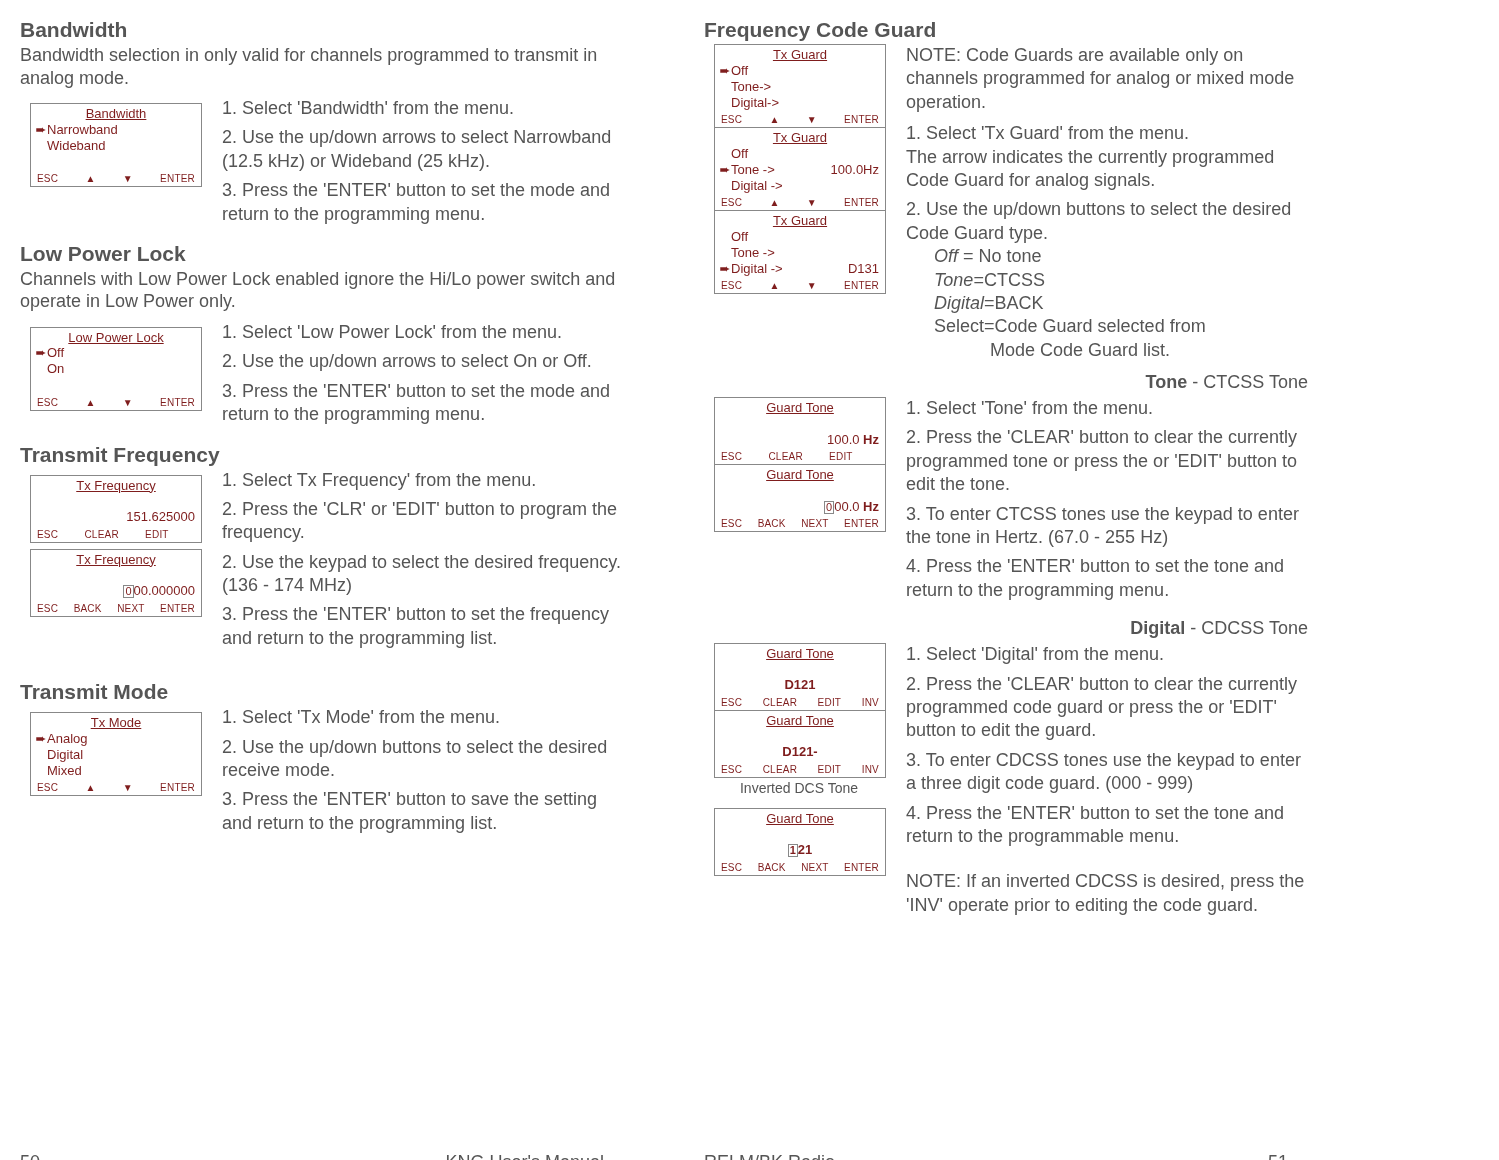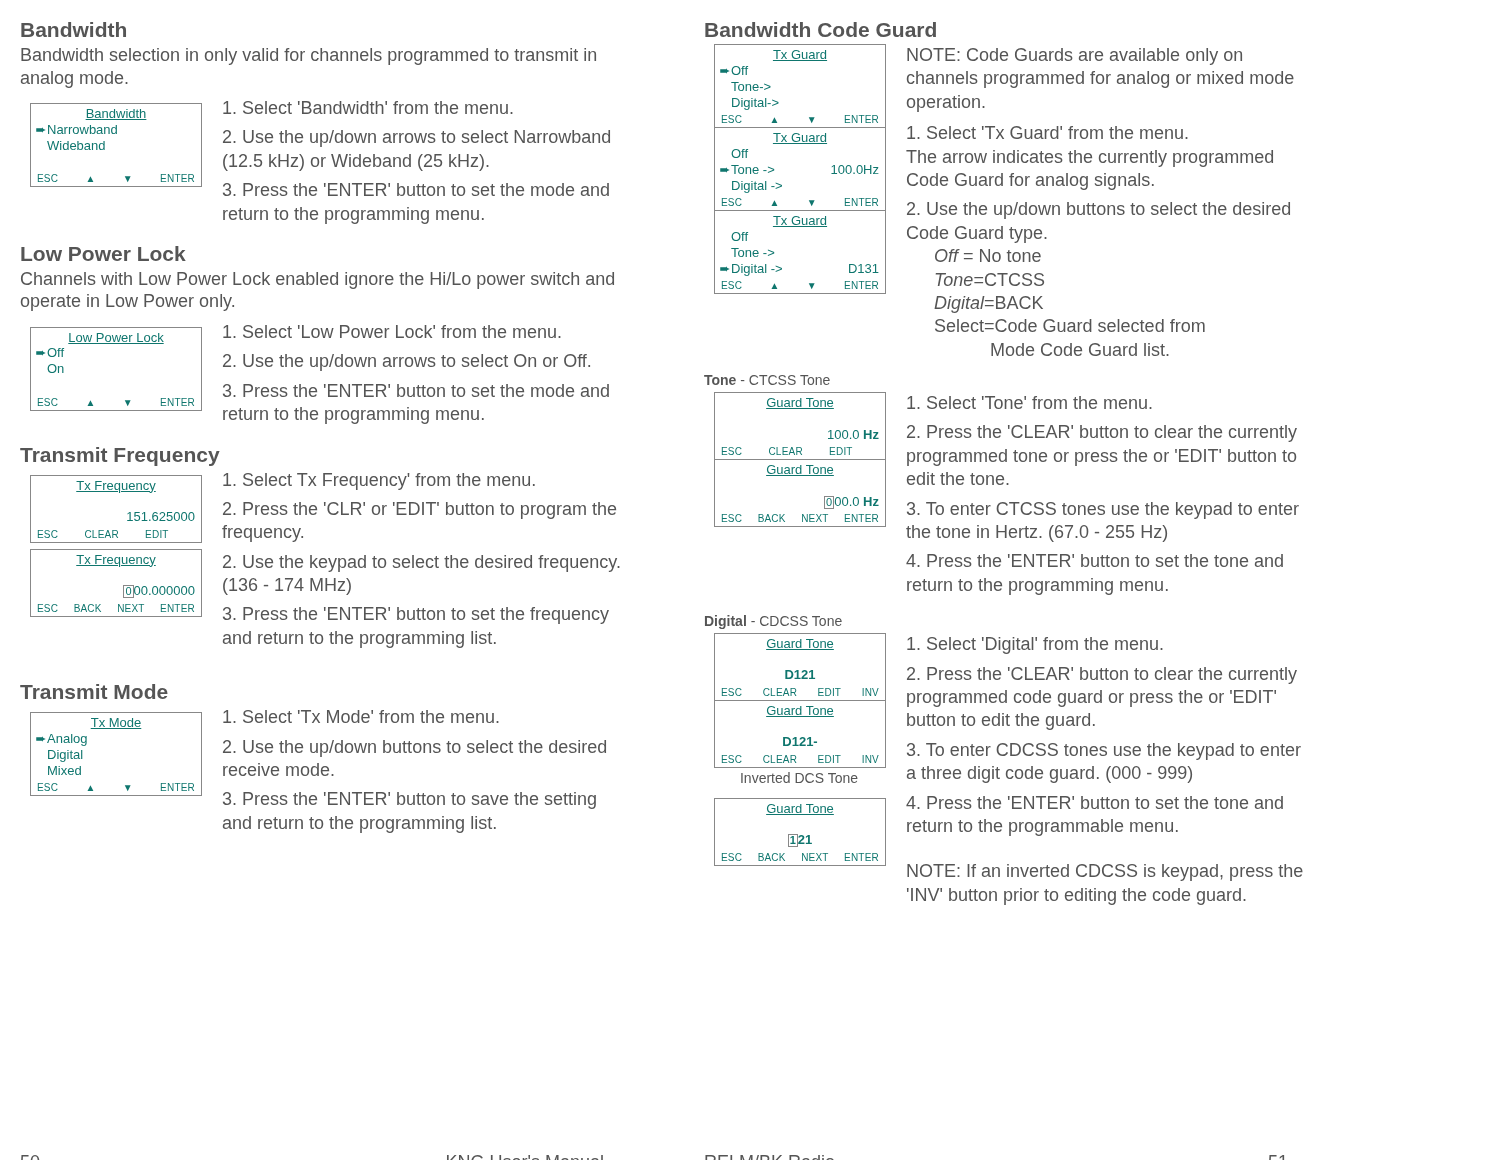--- a/index.html
+++ b/index.html
@@ -66,21 +66,21 @@
   .footer-left .pnum { position: absolute; left: 0; }
   .footer-left .ftext { position: absolute; right: 20px; }
   .footer-right .pnum { position: absolute; right: 20px; }
   .footer-right .ftext { position: absolute; left: 0; }
 
   
   .lcd {
     width: 170px;
     border: 1px solid #888;
     font-size: 13px;
-    color: #0f766e;
+    color: #7f1d1d;
     margin: 6px 10px 6px 10px;
     flex-shrink: 0;
     position: relative;
   }
   .lcd .title {
     text-align: center;
     text-decoration: underline;
     padding-top: 2px;
   }
   .lcd .body {
@@ -123,22 +123,23 @@
   }
   .sub-label {
     text-align: center;
     font-size: 14px;
     color: #555;
     margin-top: 2px;
     width: 170px;
     margin-left: 10px;
   }
   .sub-heading {
-    font-size: 14px;
+    font-size: 18px;
     margin: 6px 0 4px 0;
+    text-align: right;
   }
   .sub-heading b { font-weight: bold; }
   .boxchar {
     display: inline-block;
     border: 1px solid #888;
     padding: 0 1px;
     line-height: 11px;
     font-size: 11px;
   }
 </style>
@@ -283,21 +284,21 @@
       </ul>
     </div>
 
     <div class="footer footer-left">
       <span class="pnum">50</span>
       <span class="ftext">KNG User's Manual</span>
     </div>
   </div>
 
   <div class="col col-right">
-    <h2>Bandwidth Code Guard</h2>
+    <h2>Frequency Code Guard</h2>
 
     <div class="row-block">
       <div class="lcd-stack">
         <div class="lcd">
           <div class="title">Tx Guard</div>
           <div class="body">
             <div class="line">
                 <span class="arrow">➨</span>
                 <span>Off</span>
               </div>
@@ -467,21 +468,21 @@
             <span>NEXT</span>
             <span>ENTER</span>
           </div>
         </div>
       </div>
       <div class="steps">
         <div>1.        Select 'Digital' from the menu.</div>
         <div style="margin-top:6px;">2.        Press the 'CLEAR' button to clear the currently programmed code guard or press the or 'EDIT' button to edit the guard.</div>
         <div style="margin-top:6px;">3.        To enter CDCSS tones use the keypad to enter a three digit code guard. (000 - 999)</div>
         <div style="margin-top:6px;">4.        Press the 'ENTER' button to set the tone and return to the programmable menu.</div>
-        <div class="note" style="margin-top:22px;">NOTE: If an inverted CDCSS is keypad, press the 'INV' button prior to editing the code guard.</div>
+        <div class="note" style="margin-top:22px;">NOTE: If an inverted CDCSS is desired, press the 'INV' operate prior to editing the code guard.</div>
       </div>
     </div>
 
     <div class="footer footer-right">
       <span class="ftext">RELM/BK Radio</span>
       <span class="pnum">51</span>
     </div>
   </div>
 </div>
 

